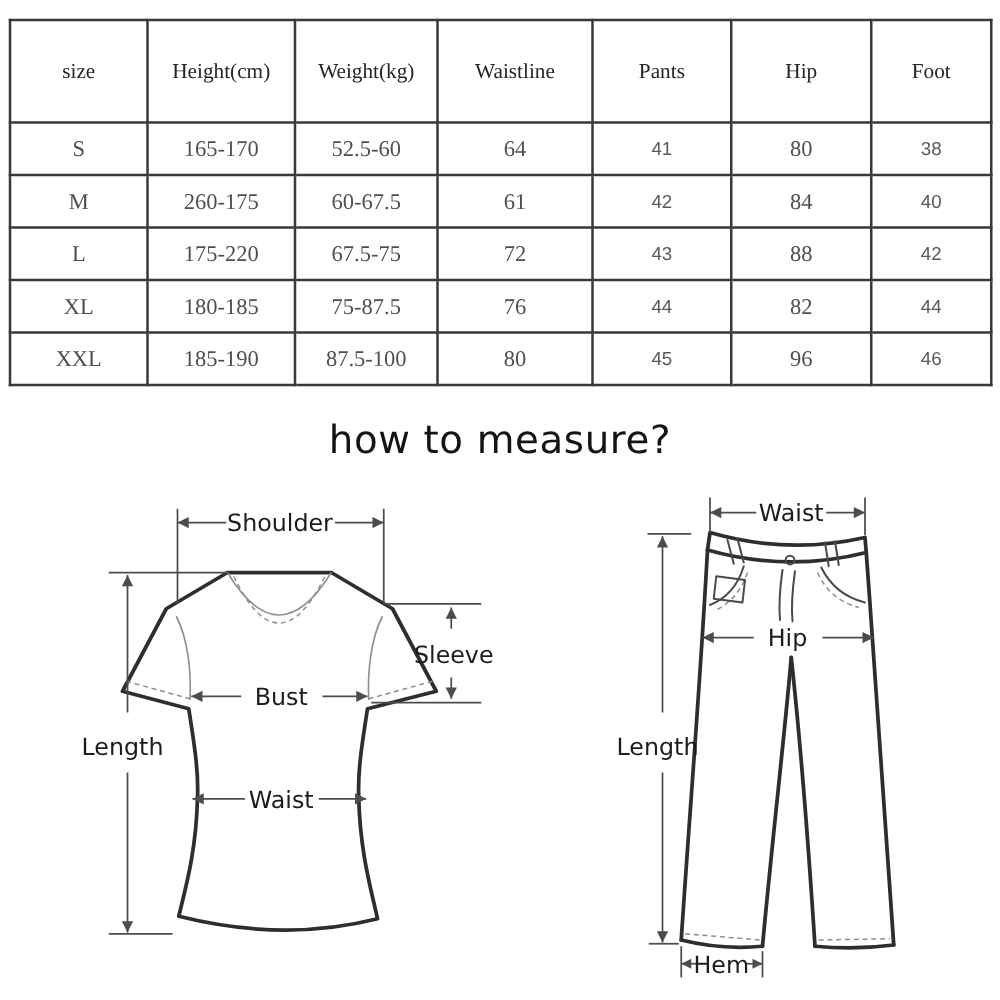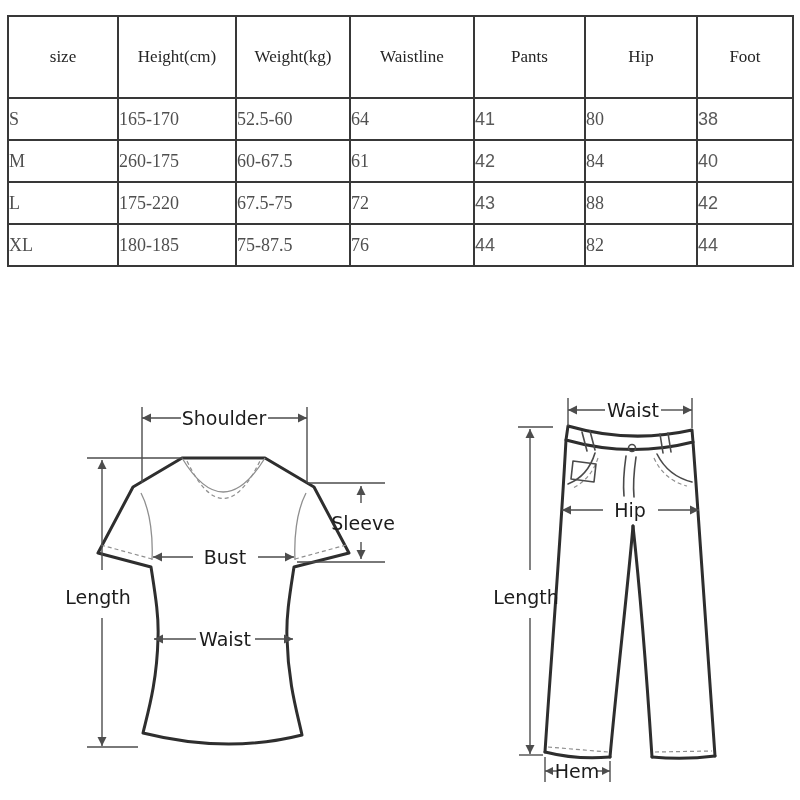--- a/index.html
+++ b/index.html
@@ -1,23 +1,23 @@
 <!DOCTYPE html>
 <html><head>
 <meta charset="utf-8">
 <style>
   html,body{margin:0;padding:0;background:#fff;}
   .page{position:relative;width:800px;height:800px;background:#ffffff;overflow:hidden;font-family:"Liberation Serif",serif;}
 
   
-  table.size-chart{position:absolute;left:7px;top:15px;width:785px;border-collapse:collapse;table-layout:fixed;}
+  table.size-chart{position:absolute;left:7px;top:15px;width:785px;border-collapse:collapse;table-layout:fixed;text-align:center;}
   .size-chart th,.size-chart td{border:2px solid #383838;padding:0;}
   .size-chart th{height:80px;font-size:17px;font-weight:normal;color:#252525;}
   .size-chart td{height:40px;font-size:18px;color:#4f4f4f;}
-  .size-chart td:nth-child(5),.size-chart td:nth-child(7){font-family:"Liberation Sans",sans-serif;font-size:18px;color:#5a5a5a;}
+  .size-chart td:nth-child(5),.size-chart td:nth-child(7){font-family:"Liberation Sans",sans-serif;font-size:15px;color:#5a5a5a;}
 
   
   .title{position:absolute;top:334px;left:0;width:100%;text-align:center;
          font-family:"DejaVu Sans",sans-serif;font-size:31px;color:#141414;letter-spacing:0.5px;}
 
   
   svg.diagram{position:absolute;top:390px;width:360px;height:410px;}
   #shirt-svg{left:40px;}
   #pants-svg{left:440px;}
 
@@ -85,23 +85,33 @@
       </tr>
       <tr>
         <td>XL</td>
         <td>180-185</td>
         <td>75-87.5</td>
         <td>76</td>
         <td>44</td>
         <td>82</td>
         <td>44</td>
       </tr>
+      <tr>
+        <td>XXL</td>
+        <td>185-190</td>
+        <td>87.5-100</td>
+        <td>80</td>
+        <td>45</td>
+        <td>96</td>
+        <td>46</td>
+      </tr>
     </tbody>
   </table>
 
+  <div class="title">how to measure?</div>
 
   <svg id="shirt-svg" class="diagram" viewBox="0 0 360 410">
     <g>
       <path class="outline" d="M142,68 L93,97 L58,163 L111,177
                C115,203 119,226 118,248
                C117,292 108,322 103,343
                Q187,364 262,345
                C257,322 248,292 247,248
                C246,226 250,203 254,177
                L309,163 L274,97 L225,68 Z"></path>

